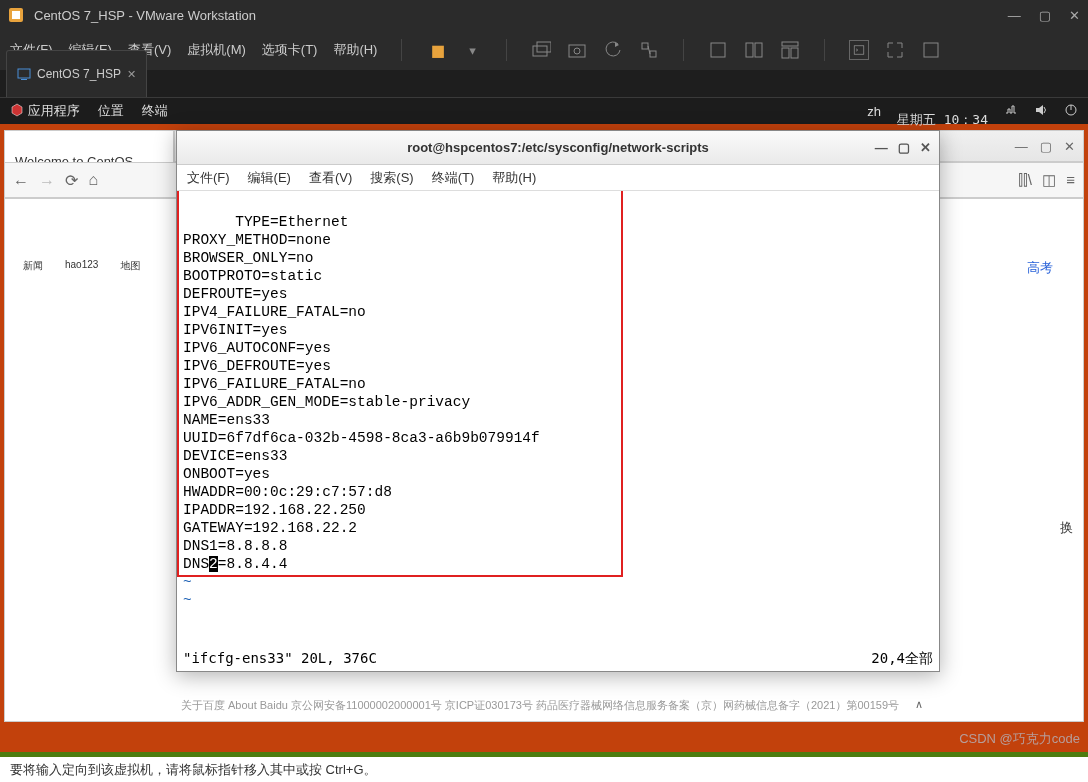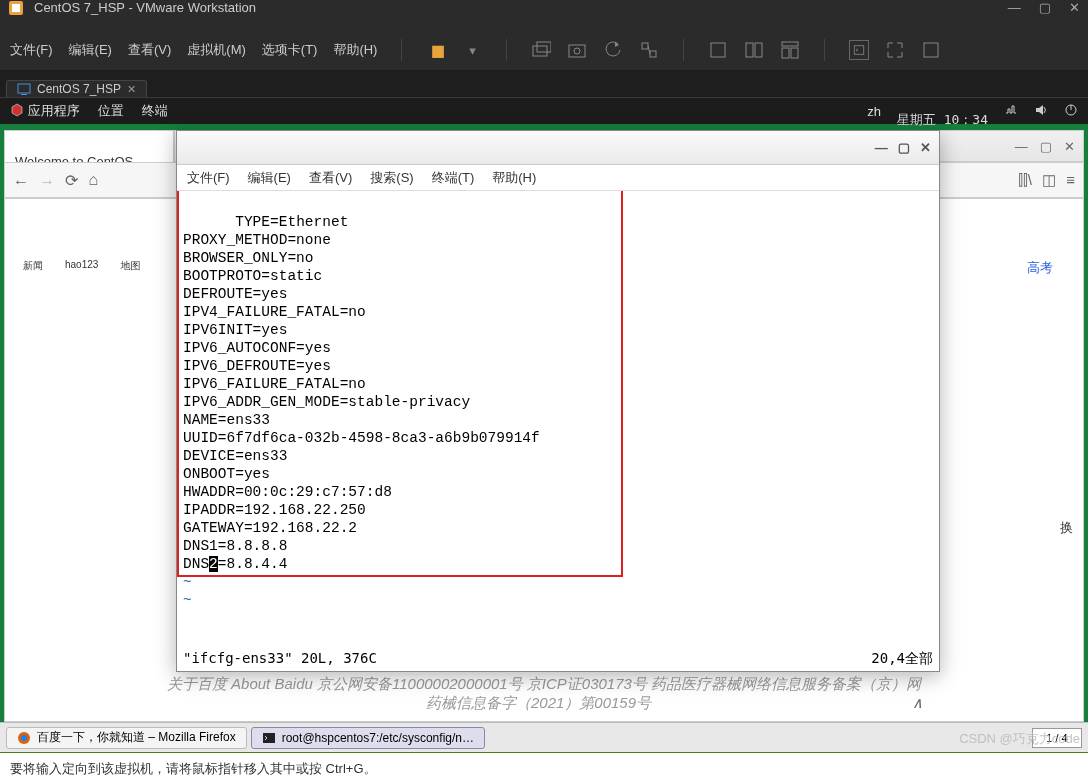--- a/index.html
+++ b/index.html
@@ -1,78 +1,78 @@
 <!DOCTYPE html>
 <html><head>
 <meta charset="utf-8">
 <style>
 * { box-sizing: border-box; margin: 0; padding: 0; }
 body { font-family: "Segoe UI", Arial, sans-serif; width: 1088px; height: 782px; background: #1e1e1e; overflow: hidden; position: relative; }
 
 
-.vmware-title { height: 30px; background: #2b2b2b; display: flex; padding: 0 8px; color: #ccc; font-size: 13px; }
+.vmware-title { height: 30px; background: #2b2b2b; display: flex; align-items: center; padding: 0 8px; color: #ccc; font-size: 13px; }
 .vmware-title .icon { width: 16px; height: 16px; margin-right: 10px; }
 .vmware-title .winctrls { margin-left: auto; display: flex; gap: 18px; color: #aaa; font-size: 13px; }
 .vmware-title .winctrls span { cursor: default; }
 
 
 .vmware-menu { height: 40px; background: #2b2b2b; display: flex; align-items: center; padding: 0 10px; color: #ccc; font-size: 13px; gap: 16px; }
 .vmware-menu .sep { width: 1px; height: 22px; background: #444; margin: 0 8px; }
 .vmware-menu .tb-icon { width: 20px; height: 20px; display: inline-flex; align-items: center; justify-content: center; color: #888; }
 .vmware-menu .tb-icon.active { border: 1px solid #666; padding: 3px; }
 .vmware-menu .pause { color: #e8a33d; font-size: 16px; letter-spacing: -3px; }
 
 
 .vmware-tabs { height: 28px; background: #1e1e1e; display: flex; align-items: flex-end; padding: 0 6px; border-bottom: 1px solid #3a3a3a; }
-.vmware-tab { background: #2b2b2b; color: #ccc; font-size: 12px; padding: 1px 10px; border: 1px solid #444; border-bottom: none; display: flex; align-items: center; gap: 6px; border-radius: 3px 3px 0 0; }
+.vmware-tab { background: #2b2b2b; color: #ccc; font-size: 12px; padding: 16px 10px; border: 1px solid #444; border-bottom: none; display: flex; align-items: center; gap: 6px; border-radius: 3px 3px 0 0; }
 .vmware-tab .x { color: #999; font-size: 11px; }
 
 
-.guest { position: relative; height: 654px; background: #15803d; }
+.guest { position: relative; height: 654px; background: #c2410c; }
 .gnome-top { height: 26px; background: #1c1c1c; display: flex; align-items: center; color: #ddd; font-size: 13px; padding: 0 10px; }
 .gnome-top .apps { display: flex; gap: 18px; }
 .gnome-top .apps span svg { width:14px; height:14px; vertical-align:-2px; }
 .gnome-top .tray { margin-left: auto; display: flex; gap: 16px; align-items: center; }
 .gnome-top .tray .time { font-family: monospace; margin-top: 17px; }
 .gnome-top .tray svg { width: 14px; height: 14px; }
 
 
 .ff-toolbar { position: absolute; top: 64px; left: 4px; right: 4px; height: 36px; background: #f6f6f6; border: 1px solid #ccc; display: flex; align-items: center; padding: 0 8px; gap: 10px; }
 .ff-toolbar .nav { display:flex; gap:10px; color:#666; font-size:16px; }
 .ff-toolbar .right { margin-left:auto; display:flex; gap:10px; color:#666; font-size:15px; }
 .welcome { position: absolute; top: 32px; left: 4px; width: 170px; height: 40px; background: #fff; border: 1px solid #ccc; display: flex; align-items: flex-end; padding: 0 10px; font-size: 13px; color: #333; }
 .ff-titlebar { position: absolute; top: 32px; left: 174px; right: 4px; height: 32px; background: linear-gradient(#f0f0f0,#e6e6e6); border: 1px solid #ccc; display:flex; align-items:center; justify-content:center; color:#666; font-size:13px; }
 .ff-titlebar .winbtns { position:absolute; right:8px; display:flex; gap:12px; color:#666; }
 
 .ff-body { position:absolute; top:100px; left:4px; right:4px; bottom:30px; background:#fff; border:1px solid #ccc; }
 .ff-links { position:absolute; top:60px; left:18px; display:flex; gap:22px; font-size:10px; color:#333; }
 .ff-rightlink { position:absolute; top:60px; right:30px; font-size:13px; color:#2962d9; }
 .ff-huan { position:absolute; top:320px; right:10px; font-size:13px; color:#333; }
-.ff-footer { position:absolute; bottom:8px; left:0; right:0; text-align:center; font-size:15px; color:#999; padding:0 160px;font-style:italic; }
+.ff-footer { position:absolute; bottom:8px; left:0; right:0; text-align:center; font-size:11px; color:#999; padding:0 160px; }
 
 
 .term-win { position:absolute; top:32px; left:176px; width:764px; height:542px; background:#fff; border:1px solid #888; box-shadow: 0 4px 20px rgba(0,0,0,0.3); }
 .term-title { height:34px; background: linear-gradient(#fafafa,#eaeaea); border-bottom:1px solid #ccc; display:flex; align-items:center; justify-content:center; font-size:13px; font-weight:bold; color:#333; position:relative; }
 .term-title .wctrls { position:absolute; right:8px; display:flex; gap:10px; font-size:13px; color:#555; }
 .term-menu { height:26px; display:flex; align-items:center; gap:18px; padding:0 10px; font-size:13px; color:#333; border-bottom:1px solid #ddd; }
 .term-body { position:absolute; top:60px; left:0; right:0; bottom:0; padding:4px 6px 4px 6px; font-family: "Courier New", monospace; font-size:14.5px; color:#000; line-height:18px; white-space:pre; overflow:hidden; }
 .term-body .redbox { position:absolute; top:-36px; left:0px; width:446px; height:422px; border:2px solid #e02020; pointer-events:none; }
 .tilde { color:#1a5fb4; }
 .cursor { background:#000; color:#fff; }
 .term-status { position:absolute; bottom:4px; left:6px; right:6px; display:flex; font-family:monospace; font-size:14px; }
 .term-status .r { margin-left:auto; display:flex; }
 
 
 .gnome-bottom { position:absolute; bottom:0; left:0; right:0; height:30px; background:#e8e8e8; border-top:1px solid #bbb; display:flex; align-items:center; padding:0 6px; gap:4px; font-size:12px; }
 .taskbtn { height:22px; padding:0 10px; border:1px solid #bbb; background:#f4f4f4; display:flex; align-items:center; gap:6px; border-radius:3px; }
 .taskbtn.active { background:#dde; border-color:#88a; }
 .ws { margin-left:auto; width:50px; height:20px; border:1px solid #999; display:flex; align-items:center; justify-content:center; font-size:11px; background:#fff; }
 
 
-.vmware-status { height:30px; background:#fff; border-top:1px solid #4d7c0f; display:flex; align-items:flex-end; padding:4px 10px; font-size:13px; color:#333; }
+.vmware-status { height:30px; background:#fff; border-top:5px solid #4d7c0f; display:flex; align-items:center; padding:4px 10px; font-size:13px; color:#333; }
 
 
 .watermark { position:absolute; right:8px; bottom:34px; color:rgba(180,180,190,0.8); font-size:13px; pointer-events:none;margin-top:24px; }
 svg { fill: currentColor; }
 </style>
 </head>
 <body>
 
 <div class="vmware-title">
   <span class="icon">
@@ -237,20 +237,21 @@
     <span class="ff-rightlink">高考</span>
     <span class="ff-huan">换</span>
     <div class="ff-footer">
       <span>关于百度   About Baidu   京公网安备11000002000001号   京ICP证030173号   药品医疗器械网络信息服务备案（京）网药械信息备字（2021）第00159号</span>
       <span style="float:right;color:#666">∧</span>
     </div>
   </div>
 
   <div class="term-win">
     <div class="term-title">
+      <span>root@hspcentos7:/etc/sysconfig/network-scripts</span>
       <div class="wctrls">
         <span>—</span>
         <span>▢</span>
         <span>✕</span>
       </div>
     </div>
     <div class="term-menu">
       <span>文件(F)</span>
       <span>编辑(E)</span>
       <span>查看(V)</span>
@@ -278,36 +279,19 @@
 <span>IPADDR=192.168.22.250</span>
 <span>GATEWAY=192.168.22.2</span>
 <span>DNS1=8.8.8.8</span>
 DNS<span class="cursor">2</span>=8.8.4.4
 <span class="tilde">~</span>
 <span class="tilde">~</span>
 <div class="term-status"><span>"ifcfg-ens33" 20L, 376C</span><span class="r"><span>20,4</span><span>全部</span></span></div>
     </div>
   </div>
 
-  <div class="gnome-bottom">
-    <div class="taskbtn">
-      <svg width="14" height="14" viewBox="0 0 14 14">
-          <circle cx="7" cy="7" r="6" fill="#e66000"></circle>
-          <circle cx="7" cy="7" r="3" fill="#0a84ff"></circle>
-        </svg>
-      <span>百度一下，你就知道 – Mozilla Firefox</span>
-    </div>
-    <div class="taskbtn active">
-      <svg width="14" height="14" viewBox="0 0 14 14">
-          <rect x="1" y="2" width="12" height="10" fill="#222"></rect>
-          <path d="M3 5 L5 7 L3 9" fill="none" stroke="#ccc"></path>
-        </svg>
-      <span>root@hspcentos7:/etc/sysconfig/n…</span>
-    </div>
-    <div class="ws">1 / 4</div>
-  </div>
 </div>
 
 <div class="vmware-status">
   <span>要将输入定向到该虚拟机，请将鼠标指针移入其中或按 Ctrl+G。</span>
 </div>
 
 <div class="watermark">CSDN @巧克力code</div>
 
 </body></html>

